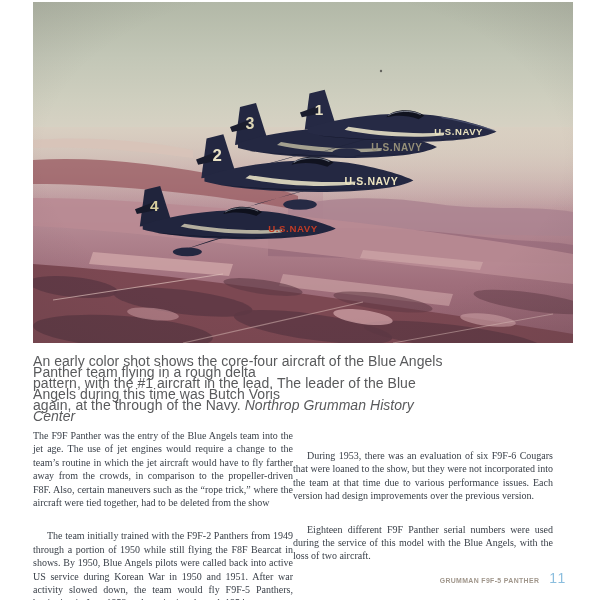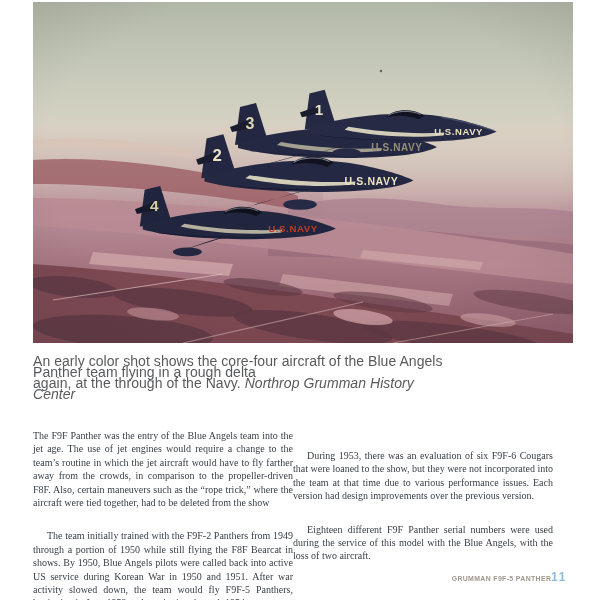--- a/index.html
+++ b/index.html
@@ -43,29 +43,29 @@
     font-family:"Liberation Serif",serif;
     font-size:10px;line-height:13.4px;
     text-align:justify;color:#3a4049;
   }
   .col p{margin:0;}
   .col p.indent{text-indent:14px;margin-top:20px;}
 
   
   .footer{
     position:absolute;right:33px;top:570px;
-    display:flex;align-items:baseline;
+    display:flex;align-items:baseline;gap:10px;
   }
   .footer-title{
     font-size:7.5px;font-weight:bold;letter-spacing:.4px;
     color:#a0968b;
     display:inline-block;transform:scaleX(.92);transform-origin:right center;
   }
   .footer-page{
-    font-size:12px;font-weight:bold;letter-spacing:1.6px;
+    font-size:14px;font-weight:normal;letter-spacing:1.6px;
     color:#8bbede;
   }
 </style>
 </head>
 <body>
 
 <div class="page">
 
   <div class="photo">
     <svg width="540" height="341" viewBox="0 0 540 341">
@@ -188,20 +188,21 @@
         <text class="marking" x="164" y="52" text-anchor="middle" fill="#c03b25">U.S.NAVY</text>
         <text class="tailnum" x="21" y="30" text-anchor="middle" fill="#d8cf9e">4</text>
       </g>
 
       <rect x="0" y="0" width="540" height="341" fill="url(#vig)"></rect>
     </svg>
   </div>
 
   <div class="caption">
     <div class="cap-line">An early color shot shows the core-four aircraft of the Blue Angels Panther team flying in a rough delta</div>
+    <div class="cap-line">pattern, with the #1 aircraft in the lead. The leader of the Blue Angels during this time was Butch Voris</div>
     <div class="cap-line"><span>again, at the through of the Navy. </span><em>Northrop Grumman History Center</em></div>
   </div>
 
   <div class="columns">
     <div class="col">
       <p>The F9F Panther was the entry of the Blue Angels team into the jet age. The use of jet engines would require a change to the team’s routine in which the jet aircraft would have to fly farther away from the crowds, in comparison to the propeller-driven F8F. Also, certain maneuvers such as the “rope trick,” where the aircraft were tied together, had to be deleted from the show</p>
       <p class="indent">The team initially trained with the F9F-2 Panthers from 1949 through a portion of 1950 while still flying the F8F Bearcat in shows. By 1950, Blue Angels pilots were called back into active US service during Korean War in 1950 and 1951. After war activity slowed down, the team would fly F9F-5 Panthers, beginning in June 1952 and continuing through 1954.</p>
     </div>
     <div class="col">
       <p class="indent">During 1953, there was an evaluation of six F9F-6 Cougars that were loaned to the show, but they were not incorporated into the team at that time due to various performance issues. Each version had design improvements over the previous version.</p>

